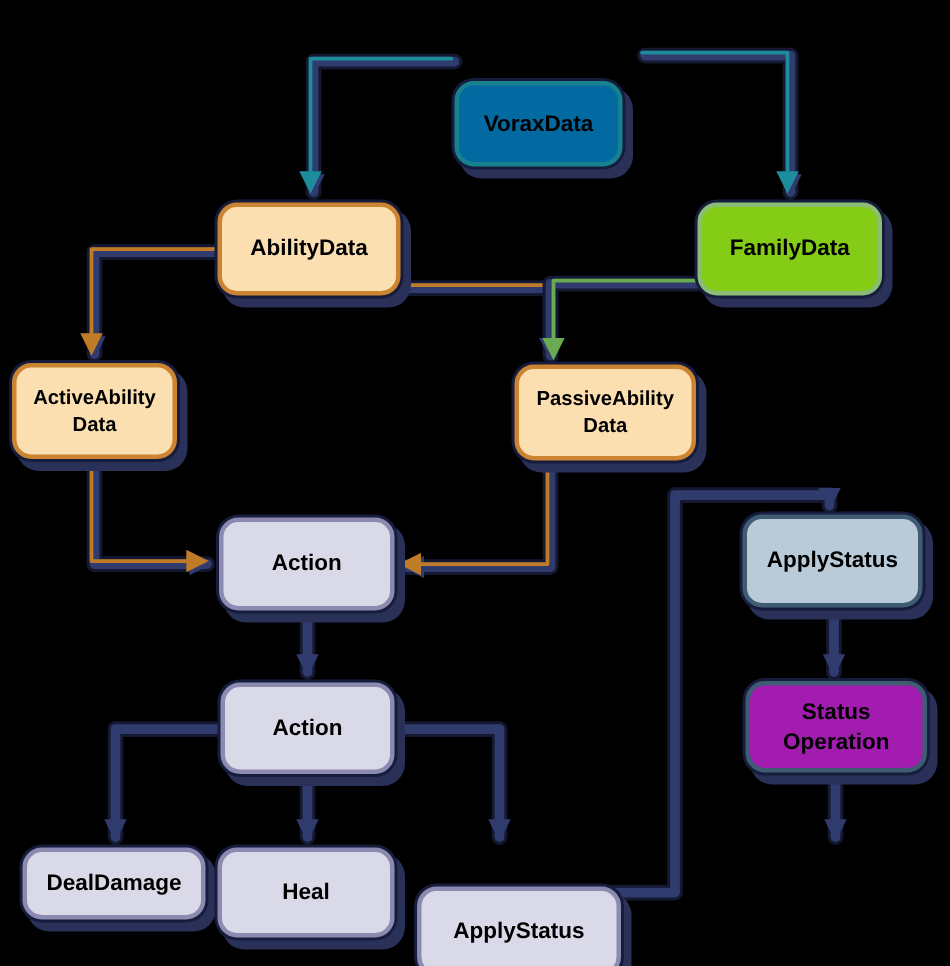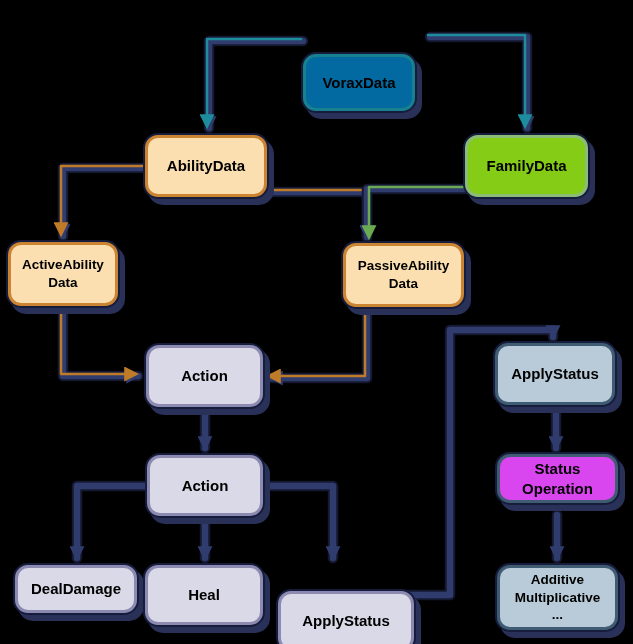--- a/index.html
+++ b/index.html
@@ -132,23 +132,18 @@
       </div>
       <div class="node" style="left: 145px; top: 565px; width: 118px; height: 60px; background: rgb(218, 217, 231); border-color: rgb(140, 138, 176);">
         <span class="lbl">Heal</span>
       </div>
       <div class="node" style="left: 278px; top: 591px; width: 136px; height: 60px; background: rgb(218, 217, 231); border-color: rgb(140, 138, 176);">
         <span class="lbl">ApplyStatus</span>
       </div>
       <div class="node" style="left: 495px; top: 343px; width: 120px; height: 62px; background: rgb(185, 203, 216); border-color: rgb(63, 92, 115);">
         <span class="lbl">ApplyStatus</span>
       </div>
-      <div class="node" style="left: 497px; top: 454px; width: 121px; height: 49px; background: #d946ef; border-color: rgb(63, 92, 115); justify-content: center;">
+      <div class="node" style="left: 497px; top: 454px; width: 121px; height: 61px; background: #a21caf; border-color: rgb(63, 92, 115); justify-content: center;">
         <span class="lbl">Status</span>
         <span class="lbl">Operation</span>
-      </div>
-      <div class="node small" style="left: 497px; top: 565px; width: 121px; height: 65px; background: rgb(185, 203, 216); border-color: rgb(63, 92, 115);">
-        <span class="lbl">Additive</span>
-        <span class="lbl">Multiplicative</span>
-        <span class="lbl">...</span>
       </div>
     </div>
 </div>
 
 </body></html>

